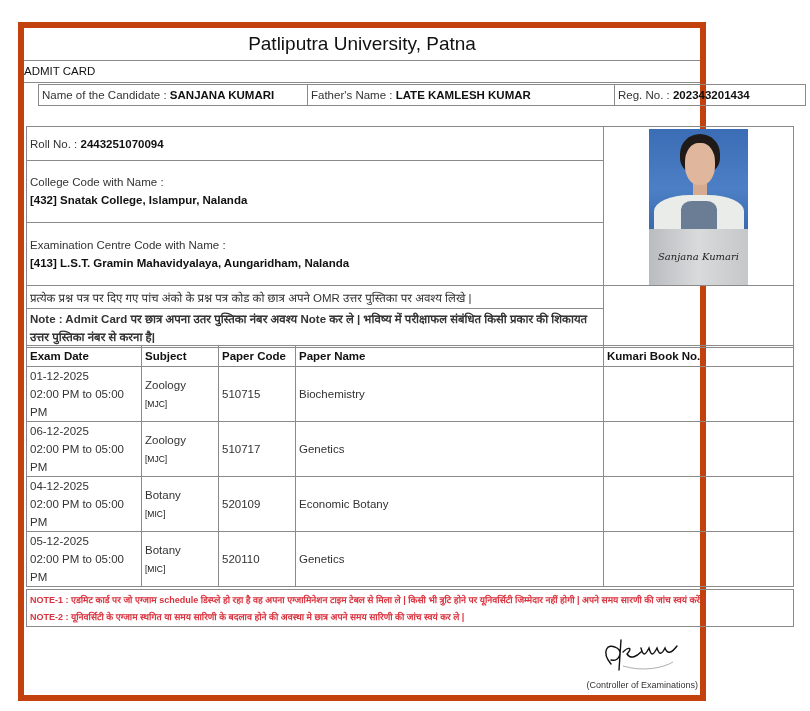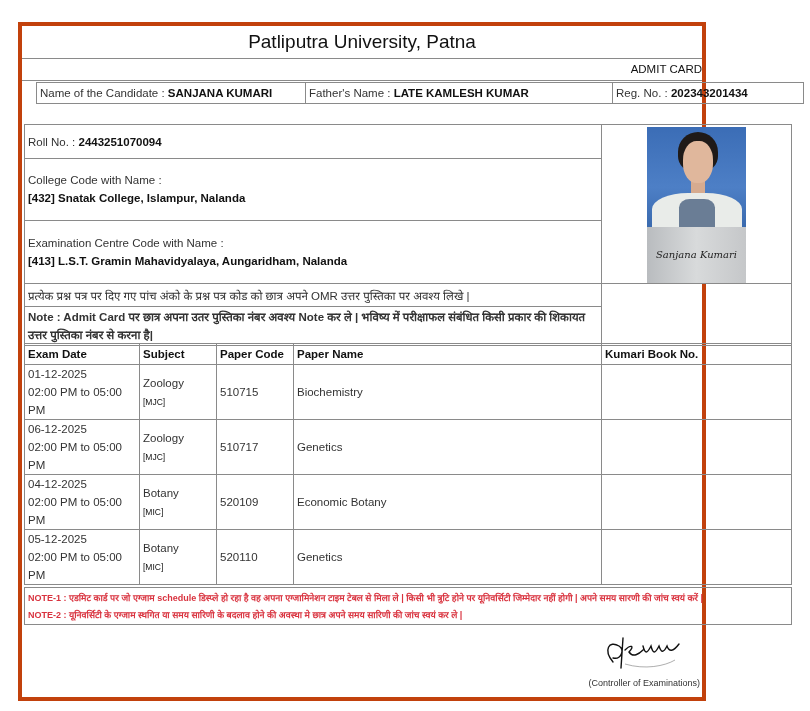--- a/index.html
+++ b/index.html
@@ -1,19 +1,19 @@
 <!DOCTYPE html>
 <html><head>
 <meta charset="utf-8">
 <style>
   html, body { margin: 0; padding: 0; background: #ffffff; }
   body { width: 810px; height: 711px; position: relative; font-family: "Liberation Sans", sans-serif; color: #222; overflow: hidden; }
-  .outer { position: absolute; left: 18px; top: 22px; width: 688px; height: 679px; border: 4px solid #c2410c; box-sizing: border-box; }
+  .outer { position: absolute; left: 18px; top: 22px; width: 688px; height: 679px; border: 6px solid #c2410c; box-sizing: border-box; }
   .title-row { height: 32px; border-bottom: 1px solid #8a8a8a; text-align: center; line-height: 32px; font-size: 19px; color: #111; }
-  .sub-row { height: 21px; border-bottom: 1px solid #8a8a8a; text-align: right; line-height: 21px; font-size: 11.5px; color: #111; }
+  .sub-row { height: 21px; border-bottom: 1px solid #8a8a8a; text-align: left; line-height: 21px; font-size: 11.5px; color: #111; }
   table { border-collapse: collapse; }
   .info { position: absolute; left: 14px; top: 56px; width: 768px; }
   .info td { border: 1px solid #8a8a8a; font-size: 11.5px; padding: 0 3px; height: 20px; color: #333; white-space: nowrap; }
   .info b { color: #111; }
   .mid { position: absolute; left: 2px; top: 98px; width: 768px; }
   .mid td { border: 1px solid #8a8a8a; font-size: 11.5px; padding: 0 3px; color: #333; vertical-align: middle; }
   .mid b { color: #111; }
   .photo-cell { text-align: center; vertical-align: top !important; padding-top: 2px !important; }
   .photo { width: 99px; height: 100px; margin: 0 auto; background: linear-gradient(180deg,#3b6db6 0%,#4d7fc6 60%,#3a6aae 100%); position: relative; overflow: hidden; }
   .photo .hair { position: absolute; left: 31px; top: 5px; width: 40px; height: 40px; background: #1f1a18; border-radius: 50% 50% 40% 40%; }

